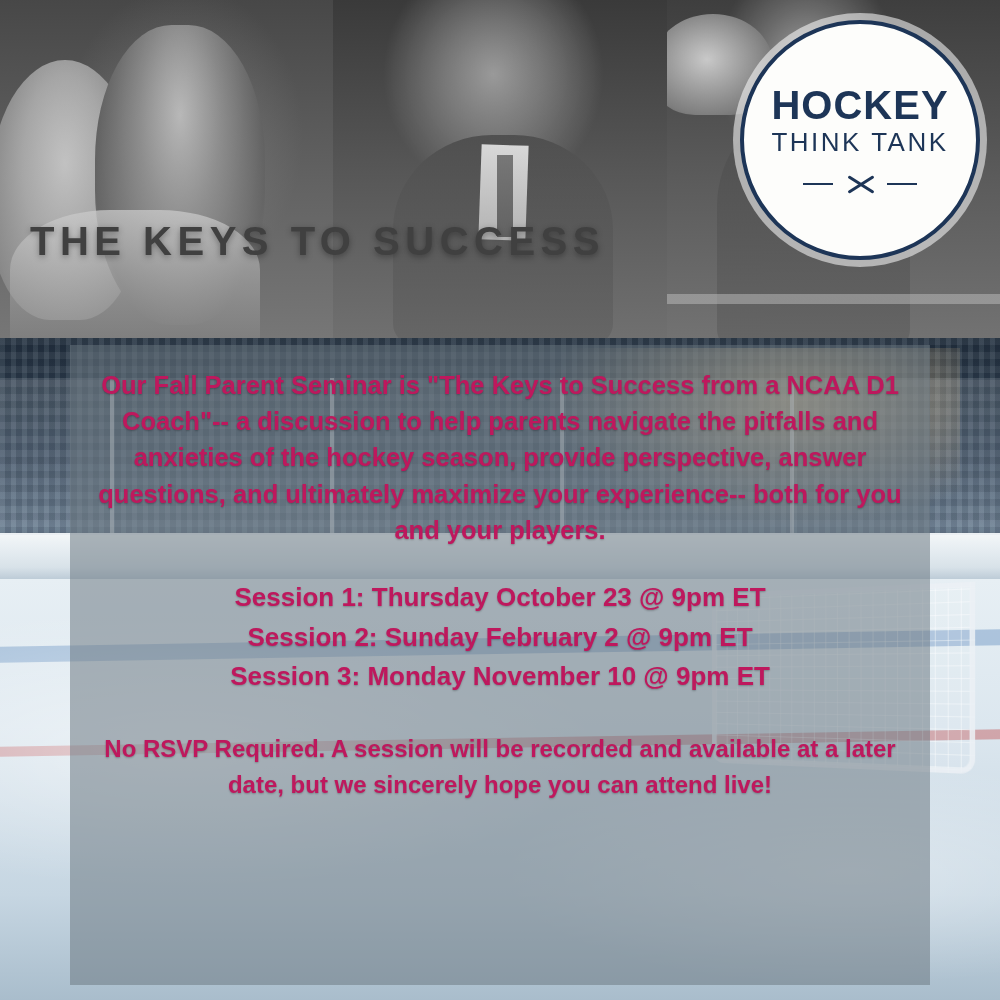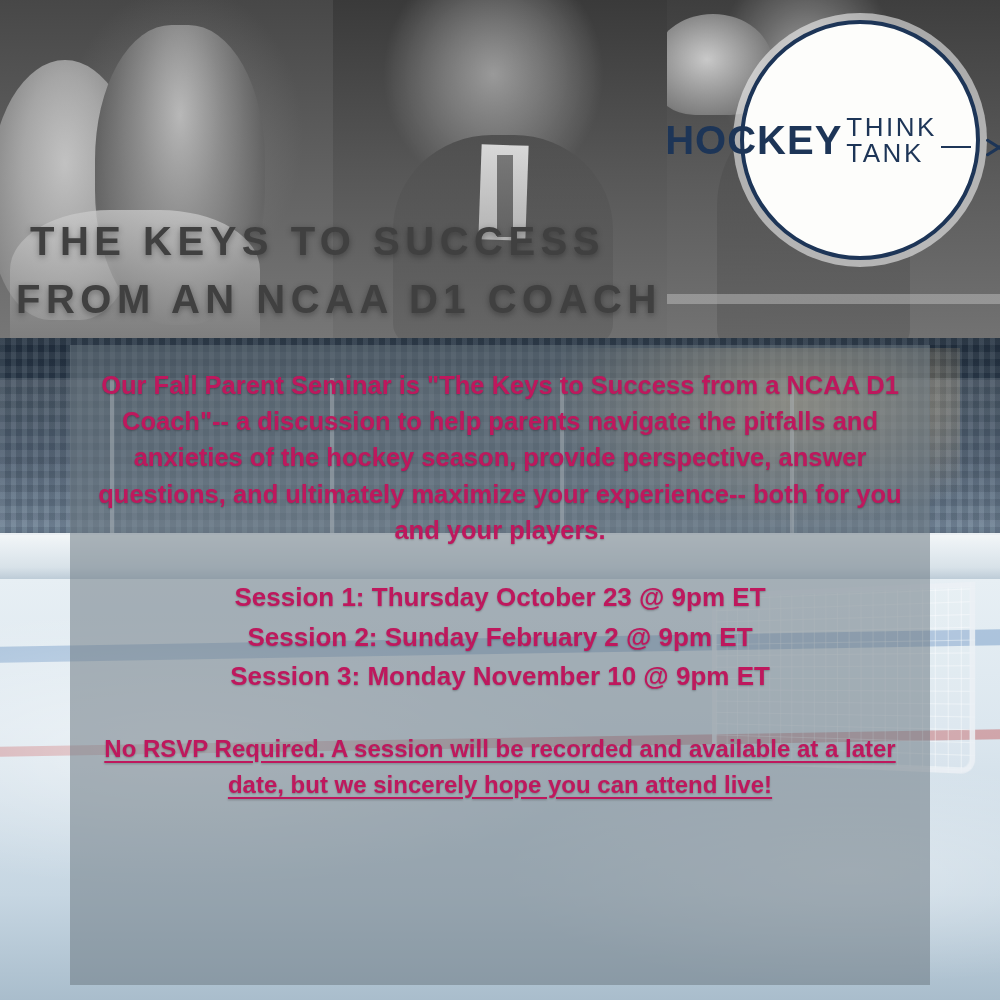--- a/index.html
+++ b/index.html
@@ -135,21 +135,21 @@
     position: absolute;
     right: 20px;
     top: 20px;
     width: 232px;
     height: 232px;
     border-radius: 50%;
     background: #fdfdfb;
     border: 4px solid #1d3557;
     box-shadow: 0 0 0 7px rgba(255,255,255,.55);
     display: flex;
-    flex-direction: row;
+    flex-direction: column;
     align-items: center;
     justify-content: center;
     gap: 4px;
   }
   .logo-top {
     color: #1d3557;
     font-size: 40px;
     font-weight: 700;
     letter-spacing: 1px;
     line-height: 1;
@@ -274,21 +274,20 @@
   .session {
     font-size: 26px;
     font-weight: 700;
     line-height: 1.52;
     text-shadow: 0 1px 2px rgba(0,0,0,.25);
   }
   .footnote {
     font-size: 24px;
     font-weight: 700;
     line-height: 1.5;
-    text-decoration: underline;
     text-underline-offset: 4px;
     text-shadow: 0 1px 2px rgba(0,0,0,.25);
   }
 </style>
 </head>
 <body>
 
 <div class="poster">
 
   <div class="banner">
@@ -307,21 +306,20 @@
         <div class="helmet"></div>
         <div class="jacket"></div>
         <div class="btn-dot"></div>
         <div class="rail"></div>
       </div>
     </div>
     <div class="banner-haze"></div>
 
     <div class="banner-title">
       <span>The Keys to Success</span>
-      <span class="line2">from an NCAA D1 Coach</span>
     </div>
 
     <div class="logo">
       <div class="logo-top">HOCKEY</div>
       <div class="logo-mid">THINK TANK</div>
       <div class="logo-rule">
         <span class="bar"></span>
         <span class="sticks">
             <i></i>
             <i></i>

